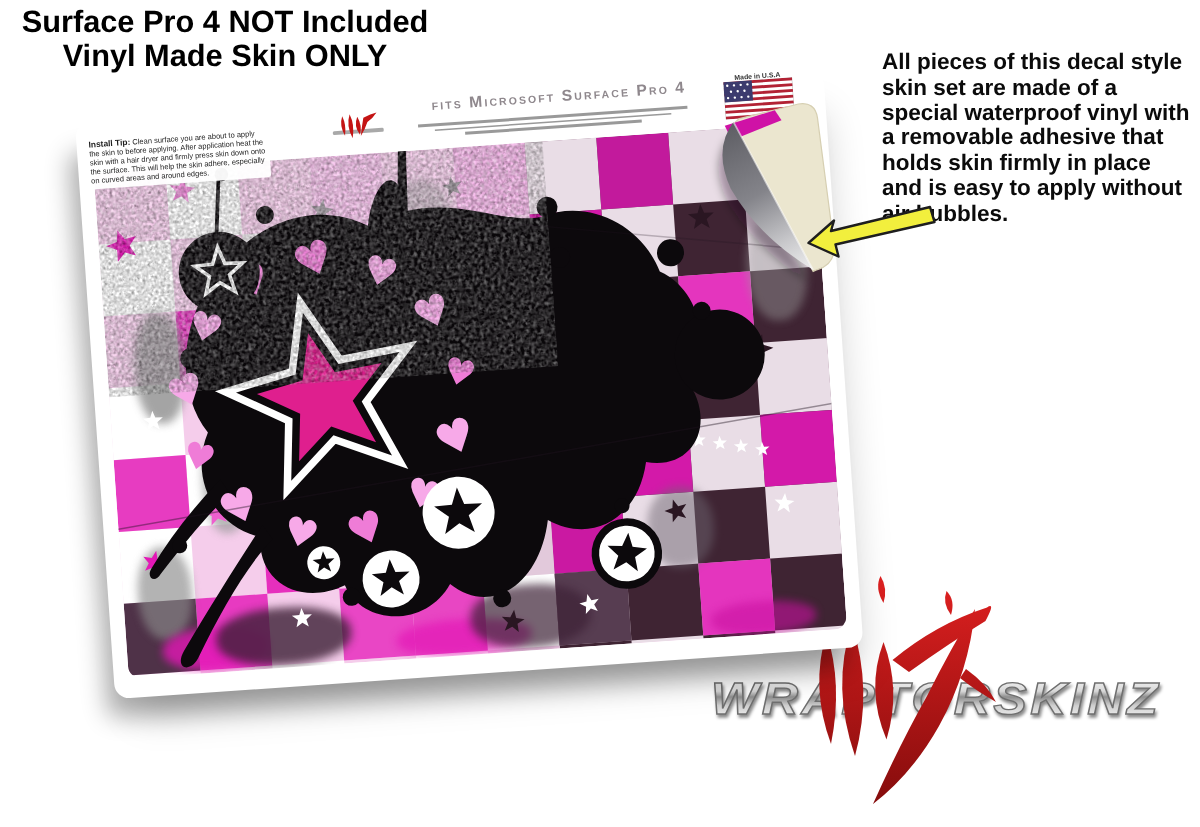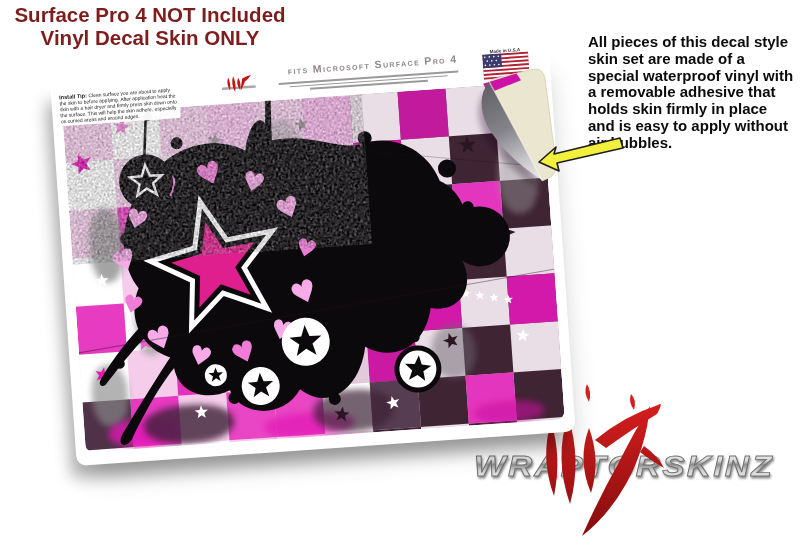--- a/index.html
+++ b/index.html
@@ -1,20 +1,20 @@
 <!DOCTYPE html>
 <html><head>
 <meta charset="utf-8">
 <style>
   html,body{margin:0;padding:0;background:#fff;}
   .stage{position:relative;width:800px;height:551px;background:#ffffff;overflow:hidden;
          font-family:"Liberation Sans",sans-serif;}
   
   .disclaimer{position:absolute;left:0;top:4px;width:300px;text-align:center;
-      font-size:20.5px;font-weight:600;color:#7f1d1d;line-height:1.12;z-index:6;}
+      font-size:20.5px;font-weight:600;color:#000000;line-height:1.12;z-index:6;}
   .description{position:absolute;left:588px;top:34px;width:210px;font-size:15px;
       line-height:1.12;color:#0b0b0b;font-weight:600;z-index:6;}
   
   .skin{position:absolute;left:50px;top:82px;width:500px;height:385px;background:#fff;
       border-radius:10px;transform:rotate(-4deg);transform-origin:0 0;z-index:3;
       box-shadow:-10px 16px 16px -4px rgba(0,0,0,.30), 6px 20px 26px -8px rgba(0,0,0,.18);}
   .install-tip{position:absolute;left:6px;top:12px;width:118px;z-index:7;
       background:rgba(255,255,255,.96);padding:1px 2px 2px 2px;border-radius:2px;
       font-size:5px;line-height:1.18;color:#1c1c1c;}
   .install-tip b{font-size:5.6px;}
@@ -43,21 +43,21 @@
   .arrow{position:absolute;left:533px;top:126px;z-index:10;}
   .brand{position:absolute;left:448px;top:376px;z-index:1;}
 </style>
 </head>
 <body>
 
 <div class="stage">
 
   <div class="disclaimer">
     <div>Surface Pro 4 NOT Included</div>
-    <div>Vinyl Decal Skin ONLY</div>
+    <div>Vinyl Made Skin ONLY</div>
   </div>
 
   <div class="description">All pieces of this decal style skin set are made of a special waterproof vinyl with a removable adhesive that holds skin firmly in place and is easy to apply without air bubbles.</div>
 
   <div class="skin">
 
     <div class="install-tip">
       <b>Install Tip:</b>
       <span>Clean surface you are about to apply the skin to before applying. After application heat the skin with a hair dryer and firmly press skin down onto the surface. This will help the skin adhere, especially on curved areas and around edges.</span>
     </div>

